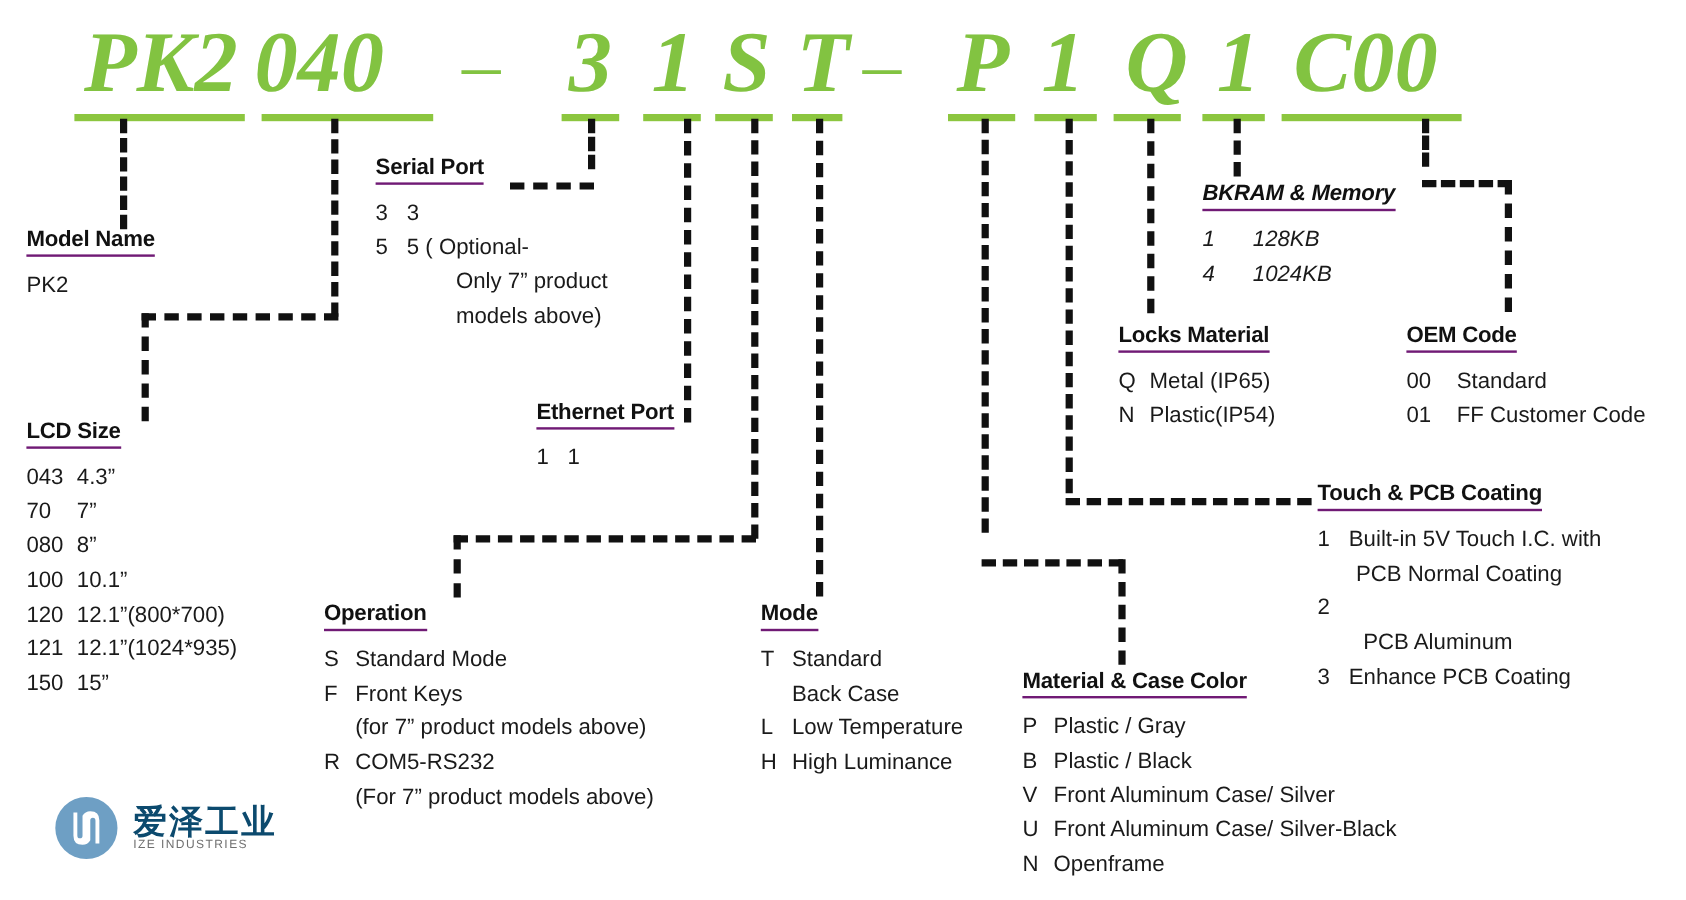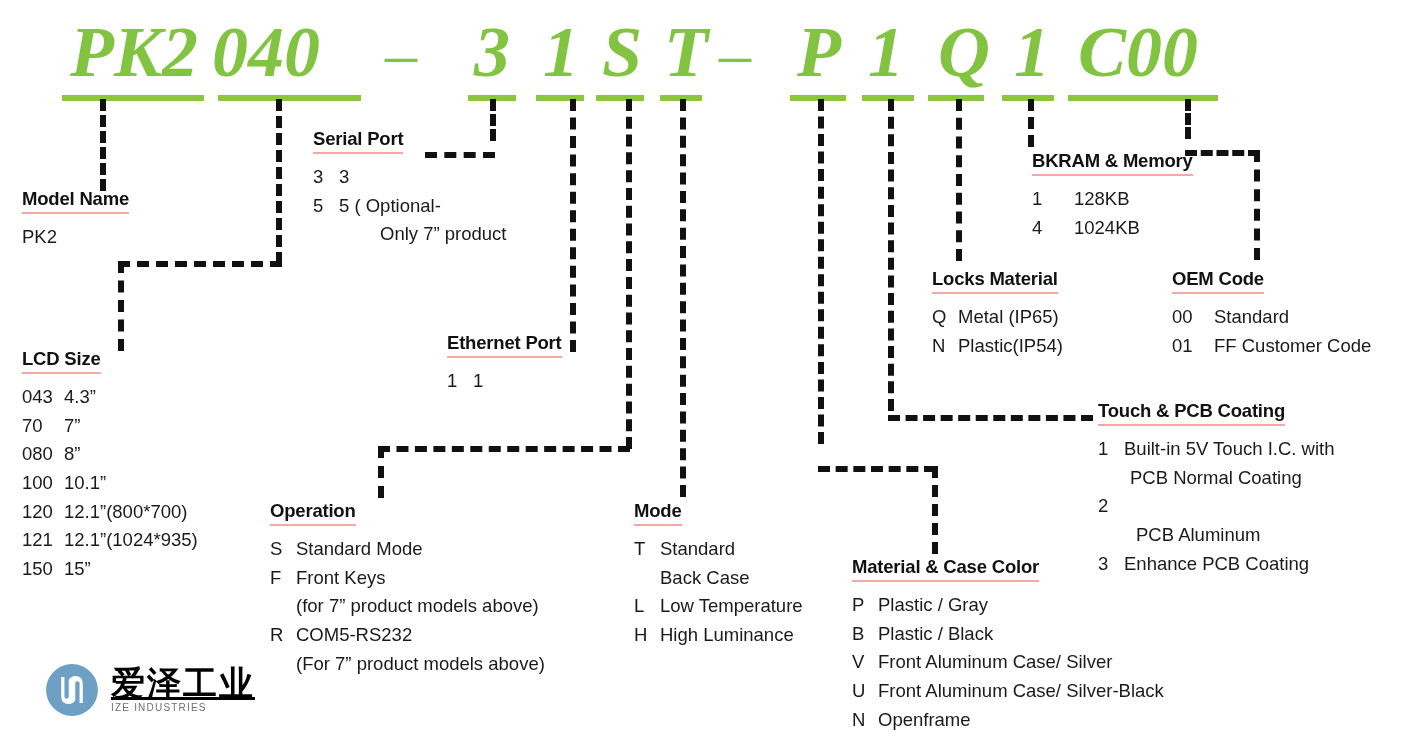--- a/index.html
+++ b/index.html
@@ -59,21 +59,21 @@
   }
 
   
   .block {
     position: absolute;
   }
   .block-title {
     font-weight: 700;
     font-size: 18.5px;
     color: #111111;
-    border-bottom: 2px solid #fca5a5;
+    border-bottom: 2px solid #701a75;
     display: inline-block;
     padding-bottom: 2px;
     margin-bottom: 9px;
     white-space: nowrap;
     letter-spacing: -0.2px;
   }
   .opt-list {
     margin: 0;
     padding: 0;
     list-style: none;
@@ -108,27 +108,26 @@
     display: flex;
     align-items: center;
     gap: 12px;
   }
   .logo-mark {
     width: 54px;
     height: 54px;
     flex: 0 0 auto;
   }
   .logo-text-cn {
-    font-size: 34px;
+    font-size: 28px;
     font-weight: 700;
-    color: #000000;
+    color: #0c4a6e;
     line-height: 1.05;
     letter-spacing: 2px;
     white-space: nowrap;
-    text-decoration: underline;
   }
   .logo-text-en {
     font-size: 10px;
     font-weight: 400;
     color: #6f6f6f;
     line-height: 1.15;
     letter-spacing: 1.2px;
     white-space: nowrap;
   }
 </style>
@@ -249,20 +248,21 @@
       <li class="opt">
         <span class="opt-key">3</span>
         <span class="opt-val">3</span>
       </li>
       <li class="opt">
         <span class="opt-key">5</span>
         <span class="opt-val">5 ( Optional-</span>
       </li>
     </ul>
     <div class="opt-cont" style="padding-left:67px;">Only  7” product</div>
+    <div class="opt-cont" style="padding-left:67px;">models above)</div>
   </div>
 
   <div class="block" style="left:447px; top:332px;">
     <div class="block-title">Ethernet Port</div>
     <ul class="opt-list k-mid">
       <li class="opt">
         <span class="opt-key">1</span>
         <span class="opt-val">1</span>
       </li>
     </ul>
@@ -344,21 +344,21 @@
         <span class="opt-key">Q</span>
         <span class="opt-val">Metal (IP65)</span>
       </li>
       <li class="opt">
         <span class="opt-key">N</span>
         <span class="opt-val">Plastic(IP54)</span>
       </li>
     </ul>
   </div>
 
-  <div class="block" style="left:1032px; top:150px;">
+  <div class="block" style="left:1002px; top:150px;font-style:italic;">
     <div class="block-title">BKRAM &amp; Memory</div>
     <ul class="opt-list k-wide">
       <li class="opt">
         <span class="opt-key">1</span>
         <span class="opt-val">128KB</span>
       </li>
       <li class="opt">
         <span class="opt-key">4</span>
         <span class="opt-val">1024KB</span>
       </li>

